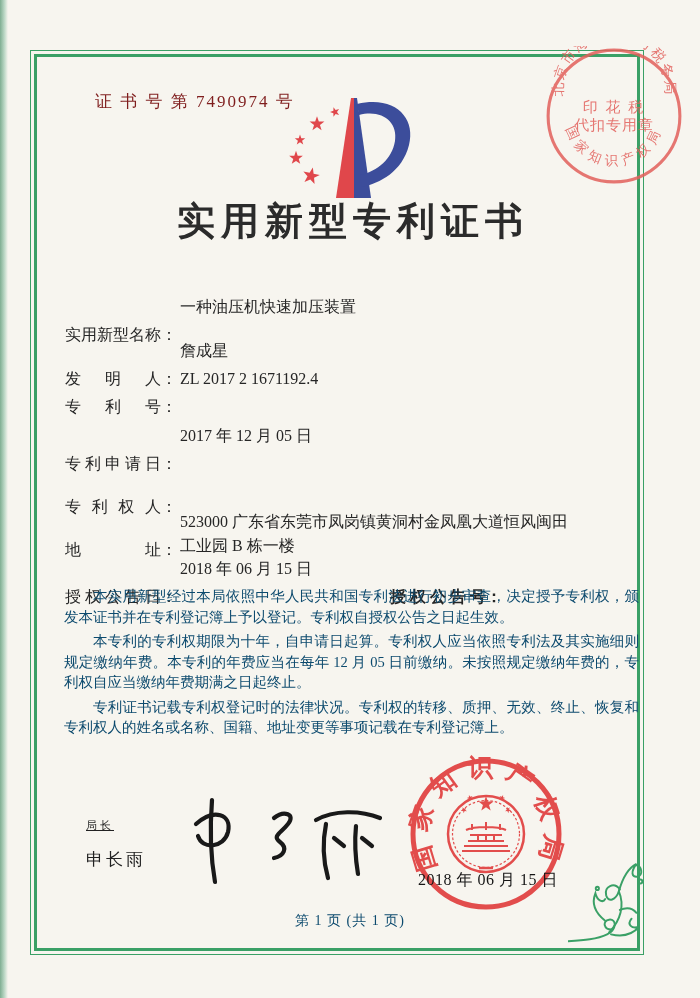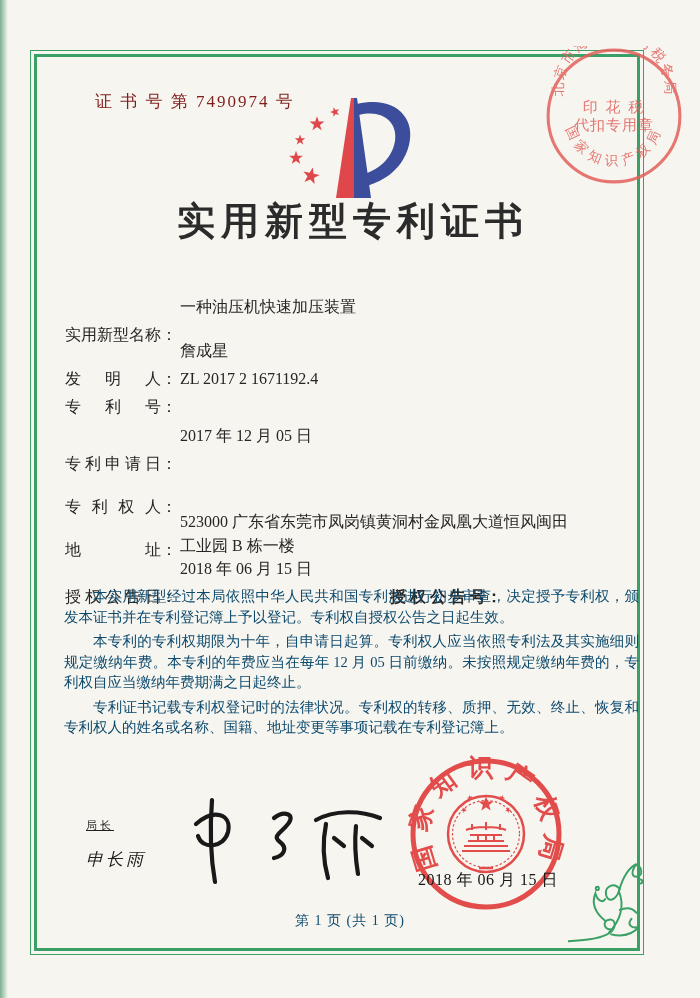--- a/index.html
+++ b/index.html
@@ -16,21 +16,21 @@
          font-size:38px;font-weight:700;letter-spacing:6px;text-indent:6px;color:#2b2b2b;}
   .fields{position:absolute;left:65px;top:0;width:540px;font-size:16px;color:#262626;}
   .frow{position:absolute;left:0;display:flex;align-items:flex-start;line-height:24px;}
   .lblin{display:inline-block;width:96px;text-align:justify;text-align-last:justify;margin-top:28px;}
   .val{margin-left:3px;white-space:pre-line;}
   .frow2{position:absolute;display:flex;line-height:24px;font-weight:bold;}
   .paras{position:absolute;left:64px;width:575px;top:586px;font-size:14.5px;line-height:20.5px;
          text-align:justify;color:#0c4a6e;}
   .paras p{margin:0 0 4px 0;text-indent:2em;}
   .signer-title{position:absolute;left:86px;top:818px;font-size:11px;letter-spacing:3px;text-decoration:underline;}
-  .signer-name{position:absolute;left:86px;top:848px;font-size:17px;letter-spacing:3px;font-style:italic;}
+  .signer-name{position:absolute;left:86px;top:848px;font-size:17px;letter-spacing:3px;}
   .sig{position:absolute;left:182px;top:792px;width:210px;height:95px;}
   .seal{position:absolute;left:404px;top:752px;width:164px;height:164px;opacity:.92;}
   .seal-date{position:absolute;left:418px;top:870px;width:150px;font-size:16px;letter-spacing:.5px;
              color:#161616;white-space:nowrap;}
   .footer{position:absolute;left:0;right:0;top:912px;text-align:center;font-size:14px;letter-spacing:1px;color:#0c4a6e;}
   .flourish{position:absolute;left:568px;top:856px;width:88px;height:98px;}
   svg text{font-family:"Liberation Serif","DejaVu Serif",serif;}
 </style>
 </head>
 <body>

